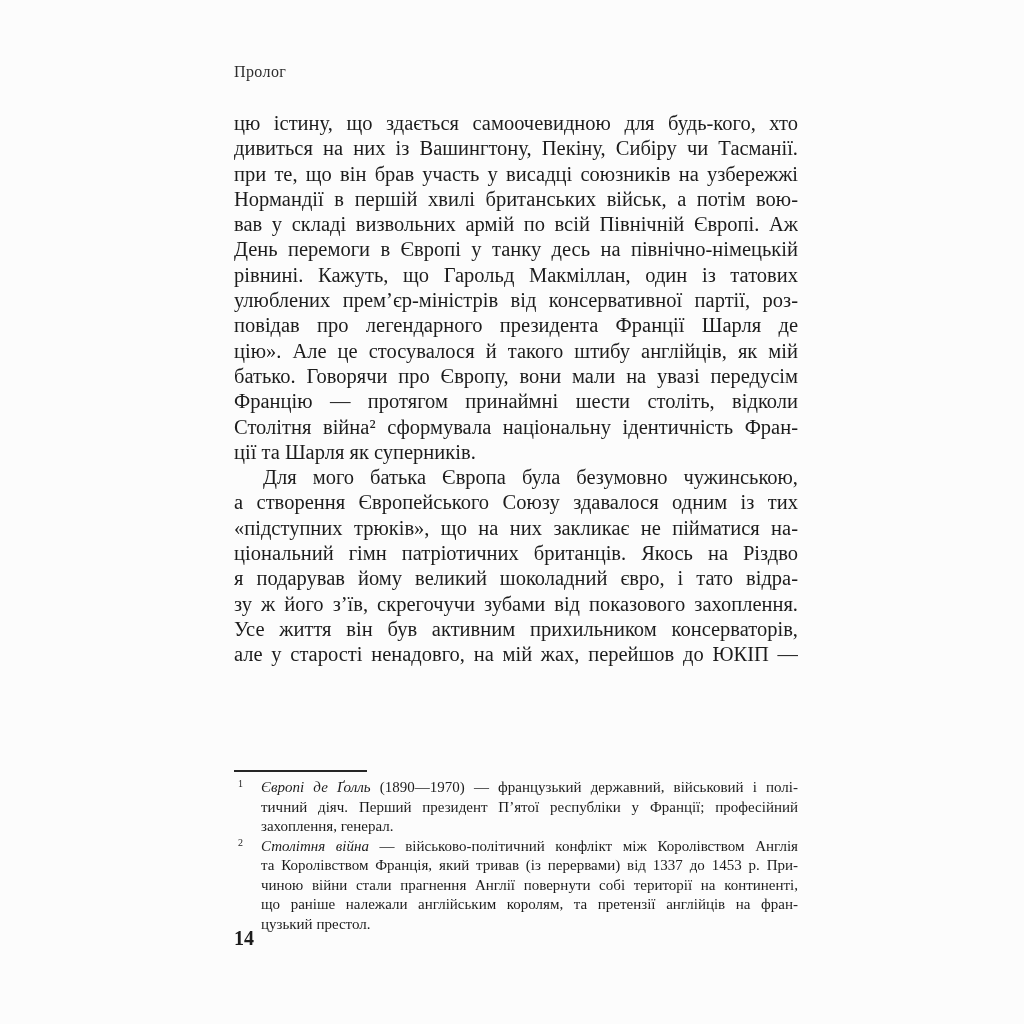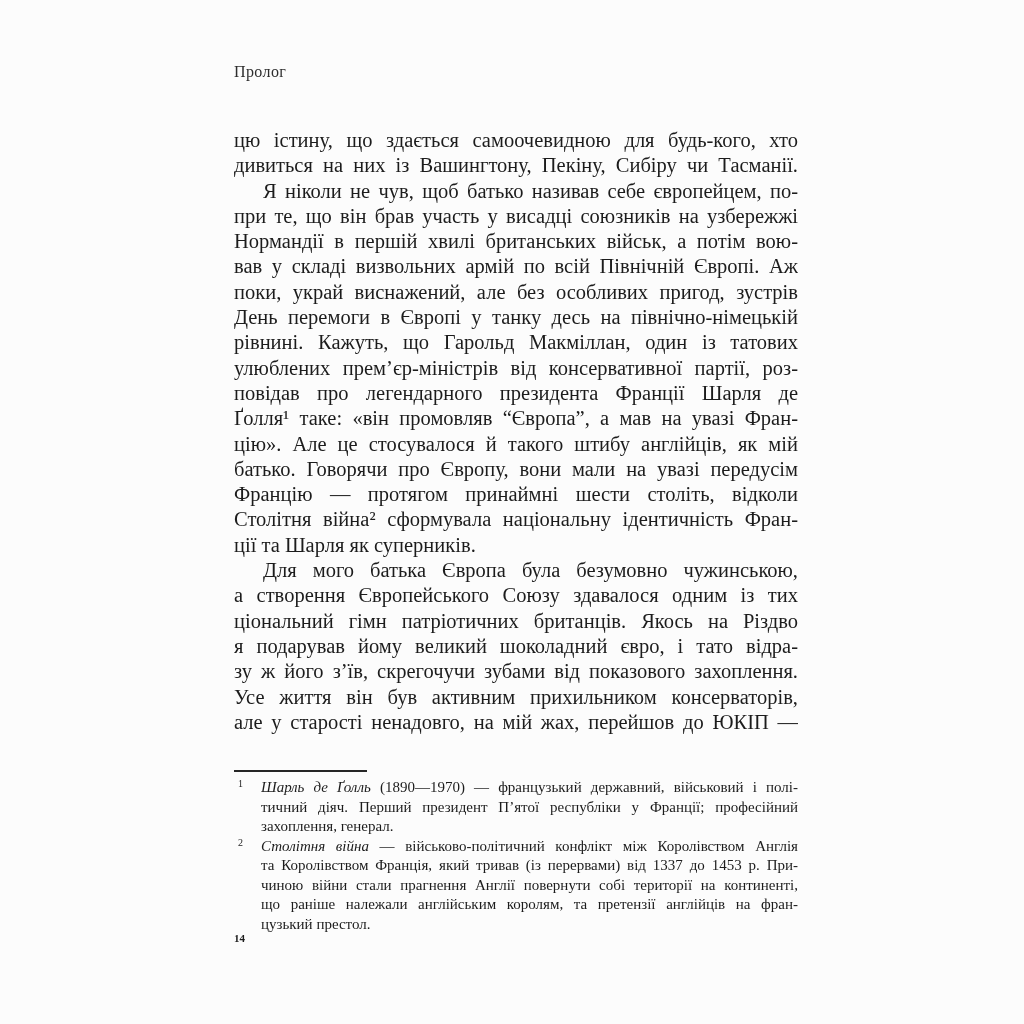--- a/index.html
+++ b/index.html
@@ -17,21 +17,21 @@
     left: 234px;
     top: 62px;
     font-size: 16px;
     line-height: 20px;
     letter-spacing: 0.4px;
     color: #2e2e2e;
   }
   .body-text {
     position: absolute;
     left: 234px;
-    top: 128px;
+    top: 111px;
     width: 564px;
     font-size: 20.5px;
   }
   .line {
     height: 25.3px;
     line-height: 25.3px;
     overflow: hidden;
   }
   .just { text-align: justify; }
   .just::after {
@@ -68,70 +68,68 @@
   .fn-line {
     height: 19.5px;
     line-height: 19.5px;
     overflow: hidden;
   }
   .fn-term { font-style: italic; }
   .page-number {
     position: absolute;
     left: 234px;
     top: 928px;
-    font-size: 11px;
+    font-size: 20px;
     font-weight: bold;
     line-height: 20px;
   }
 </style>
 </head>
 <body>
 
 <div class="page">
   <div class="running-header">Пролог</div>
 
   <div class="body-text" id="body-text">
       <div class="para">
         <div class="line just">цю істину, що здається самоочевидною для будь-кого, хто</div>
         <div class="line just">дивиться на них із Вашингтону, Пекіну, Сибіру чи Тасманії.</div>
       </div>
       <div class="para">
-        <div class="line just indent">Я ніколи не чув, щоб батько називав себе європейцем, по-</div>
         <div class="line just">при те, що він брав участь у висадці союзників на узбережжі</div>
         <div class="line just">Нормандії в першій хвилі британських військ, а потім вою-</div>
         <div class="line just">вав у складі визвольних армій по всій Північній Європі. Аж</div>
-        <div class="line just">поки, украй виснажений, але без особливих пригод, зустрів</div>
         <div class="line just">День перемоги в Європі у танку десь на північно-німецькій</div>
         <div class="line just">рівнині. Кажуть, що Гарольд Макміллан, один із татових</div>
         <div class="line just">улюблених прем’єр-міністрів від консервативної партії, роз-</div>
         <div class="line just">повідав про легендарного президента Франції Шарля де</div>
-        <div class="line just">Ґолля¹ таке: «він промовляв “Європа”, а мав на увазі Фран-</div>
         <div class="line just">цію». Але це стосувалося й такого штибу англійців, як мій</div>
         <div class="line just">батько. Говорячи про Європу, вони мали на увазі передусім</div>
         <div class="line just">Францію — протягом принаймні шести століть, відколи</div>
         <div class="line just">Столітня війна² сформувала національну ідентичність Фран-</div>
         <div class="line">ції та Шарля як суперників.</div>
       </div>
       <div class="para">
         <div class="line just indent">Для мого батька Європа була безумовно чужинською,</div>
         <div class="line just">а створення Європейського Союзу здавалося одним із тих</div>
+        <div class="line just">«підступних трюків», що на них закликає не пійматися на-</div>
         <div class="line just">ціональний гімн патріотичних британців. Якось на Різдво</div>
         <div class="line just">я подарував йому великий шоколадний євро, і тато відра-</div>
         <div class="line just">зу ж його з’їв, скрегочучи зубами від показового захоплення.</div>
         <div class="line just">Усе життя він був активним прихильником консерваторів,</div>
         <div class="line just">але у старості ненадовго, на мій жах, перейшов до ЮКІП —</div>
       </div>
     </div>
 
   <div class="fn-rule"></div>
 
   <div class="footnotes" id="footnotes">
       <div class="footnote">
         <span class="fn-marker">1</span>
-        <div class="fn-line just"><span class="fn-term">Шарль де Ґолль</span> (1890—1970) — французький державний, військовий і полі-</div>
+        <div class="fn-line just"><span class="fn-term">Європі де Ґолль</span> (1890—1970) — французький державний, військовий і полі-</div>
         <div class="fn-line just">тичний діяч. Перший президент П’ятої республіки у Франції; професійний</div>
         <div class="fn-line">захоплення, генерал.</div>
       </div>
       <div class="footnote">
         <span class="fn-marker">2</span>
         <div class="fn-line just"><span class="fn-term">Столітня війна</span> — військово-політичний конфлікт між Королівством Англія</div>
         <div class="fn-line just">та Королівством Франція, який тривав (із перервами) від 1337 до 1453 р. При-</div>
         <div class="fn-line just">чиною війни стали прагнення Англії повернути собі території на континенті,</div>
         <div class="fn-line just">що раніше належали англійським королям, та претензії англійців на фран-</div>
         <div class="fn-line">цузький престол.</div>

